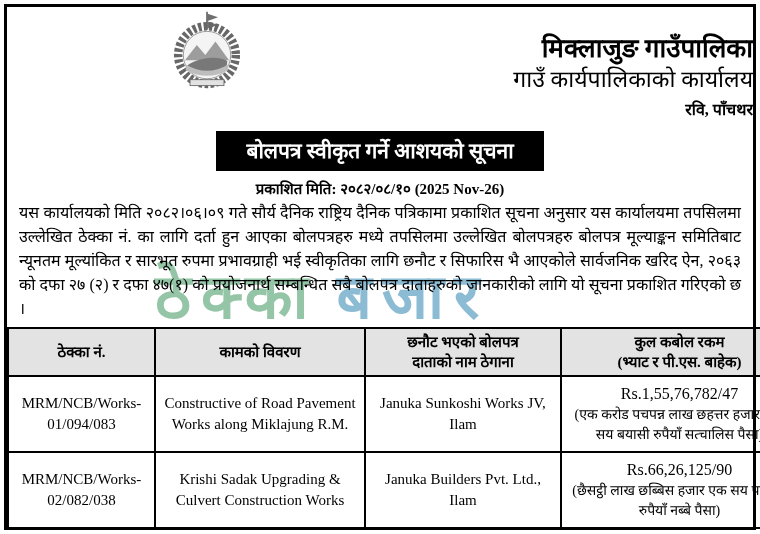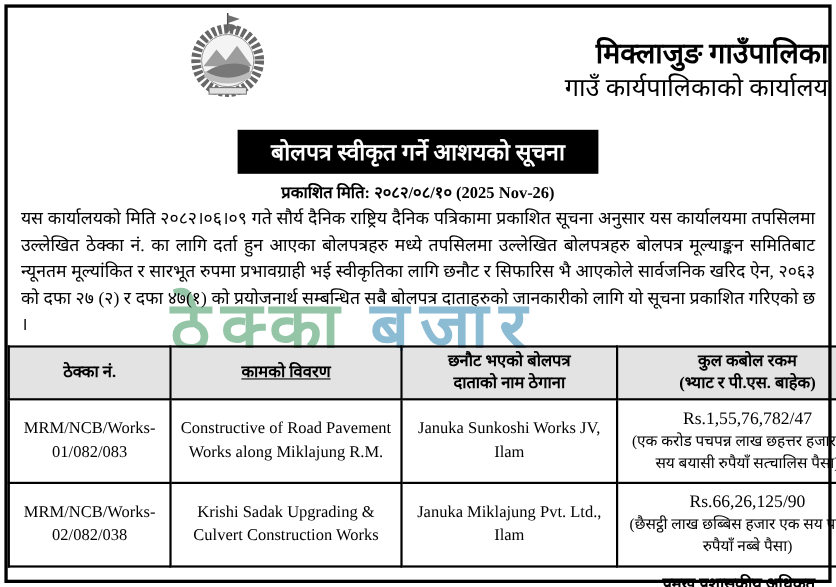--- a/index.html
+++ b/index.html
@@ -37,21 +37,21 @@
   .wm-part1 { color: #15803d; }
   .wm-part2 { color: #0369a1; padding-left: 18px; }
 
   .header { position: relative; text-align: right; padding-top: 26px; }
   .emblem { position: absolute; left: 156px; top: 4px; width: 88px; height: 78px; }
   .h-muni   { font-size: 26px; font-weight: bold; line-height: 31px; }
   .h-office { font-size: 23px; font-weight: normal; line-height: 28px; margin-top: 2px; }
   .h-addr   { font-size: 16px; font-weight: bold; line-height: 20px; margin-top: 6px; }
   .h-prov   { font-size: 16px; font-weight: bold; line-height: 20px; margin-top: 4px; }
 
-  .title-wrap { text-align: center; margin-top: 24px; }
+  .title-wrap { text-align: center; margin-top: 11px; }
   .title-bar {
     display: inline-block;
     background: #000; color: #fff;
     font-size: 21px; font-weight: bold;
     padding: 5px 30px 7px;
   }
   .published { text-align: center; font-weight: bold; font-size: 15px; margin-top: 8px; line-height: 20px; }
 
   .body-text {
     margin: 2px 12px 0;
@@ -75,21 +75,21 @@
   }
   .notice-table thead th {
     background: #e3e3e3;
     font-weight: bold;
     font-size: 15px;
     line-height: 20px;
     height: 42px;
   }
   .notice-table td { font-size: 15px; line-height: 21px; height: 70px; }
   .col-contract { width: 133px; }
-  .col-work     { width: 196px; text-decoration: underline; }
+  .col-work     { width: 196px; }
   .col-bidder   { width: 182px; }
   .col-amount   { width: 223px; }
   .hdr-line { display: block; }
   .amt { font-size: 16px; line-height: 20px; }
   .amt-words { font-size: 14px; line-height: 20px; margin-top: 1px; }
 
   .signatory {
     text-align: right;
     font-weight: bold;
     font-size: 15px;
@@ -116,20 +116,21 @@
         <path d="M50 12 L63 16.5 L50 21 Z" fill="#6f6f6f"></path>
         <circle cx="50" cy="52" r="34" fill="none" stroke="#676767" stroke-width="10" stroke-dasharray="4 2.5"></circle>
         <circle cx="50" cy="52" r="28" fill="#f4f4f4" stroke="#8a8a8a" stroke-width="1"></circle>
         <path d="M24 58 L38 40 L48 52 L60 36 L76 58 Z" fill="#9d9d9d"></path>
         <path d="M27 64 C40 55 62 52 74 59 L73 66 C58 73 40 73 27 69 Z" fill="#787878"></path>
         <path d="M25 63 Q50 78 75 63 L75 70 Q50 83 25 70 Z" fill="#bdbdbd"></path>
         <rect x="30" y="81" width="40" height="7" fill="#e2e2e2" stroke="#6a6a6a" stroke-width="1"></rect>
       </svg>
       <div class="h-muni">मिक्लाजुङ गाउँपालिका</div>
       <div class="h-office">गाउँ कार्यपालिकाको कार्यालय</div>
+      <div class="h-addr">रवि, पाँचथर</div>
     </div>
 
     <div class="title-wrap">
       <div class="title-bar">बोलपत्र स्वीकृत गर्ने आशयको सूचना</div>
     </div>
 
     <div class="published">प्रकाशित मिति: २०८२/०८/१० (2025 Nov-26)</div>
 
     <div class="body-text">यस कार्यालयको मिति २०८२।०६।०९ गते सौर्य दैनिक राष्ट्रिय दैनिक पत्रिकामा प्रकाशित सूचना अनुसार यस कार्यालयमा तपसिलमा उल्लेखित ठेक्का नं. का लागि दर्ता हुन आएका बोलपत्रहरु मध्ये तपसिलमा उल्लेखित बोलपत्रहरु बोलपत्र मूल्याङ्कन समितिबाट न्यूनतम मूल्यांकित र सारभूत रुपमा प्रभावग्राही भई स्वीकृतिका लागि छनौट र सिफारिस भै आएकोले सार्वजनिक खरिद ऐन, २०६३ को दफा २७ (२) र दफा ४७(१) को प्रयोजनार्थ सम्बन्धित सबै बोलपत्र दाताहरुको जानकारीको लागि यो सूचना प्रकाशित गरिएको छ ।</div>
 
@@ -149,32 +150,32 @@
             <span class="hdr-line">दाताको नाम ठेगाना</span>
           </th>
           <th class="col-amount">
             <span class="hdr-line">कुल कबोल रकम</span>
             <span class="hdr-line">(भ्याट र पी.एस. बाहेक)</span>
           </th>
         </tr>
       </thead>
       <tbody>
         <tr>
-          <td>MRM/NCB/Works-01/082/083</td>
+          <td>MRM/NCB/Works-01/094/083</td>
           <td>Constructive of Road Pavement Works along Miklajung R.M.</td>
           <td>Januka Sunkoshi Works JV, Ilam</td>
           <td>
             <div class="amt">Rs.1,55,76,782/47</div>
             <div class="amt-words">(एक करोड पचपन्न लाख छहत्तर हजार सात सय बयासी रुपैयाँ सत्चालिस पैसा)</div>
           </td>
         </tr>
         <tr>
           <td>MRM/NCB/Works-02/082/038</td>
           <td>Krishi Sadak Upgrading &amp; Culvert Construction Works</td>
-          <td>Januka Miklajung Pvt. Ltd., Ilam</td>
+          <td>Januka Builders Pvt. Ltd., Ilam</td>
           <td>
             <div class="amt">Rs.66,26,125/90</div>
             <div class="amt-words">(छैसट्ठी लाख छब्बिस हजार एक सय पच्चिस रुपैयाँ नब्बे पैसा)</div>
           </td>
         </tr>
       </tbody>
     </table>
 
     <div class="signatory">प्रमुख प्रशासकीय अधिकृत</div>
 

